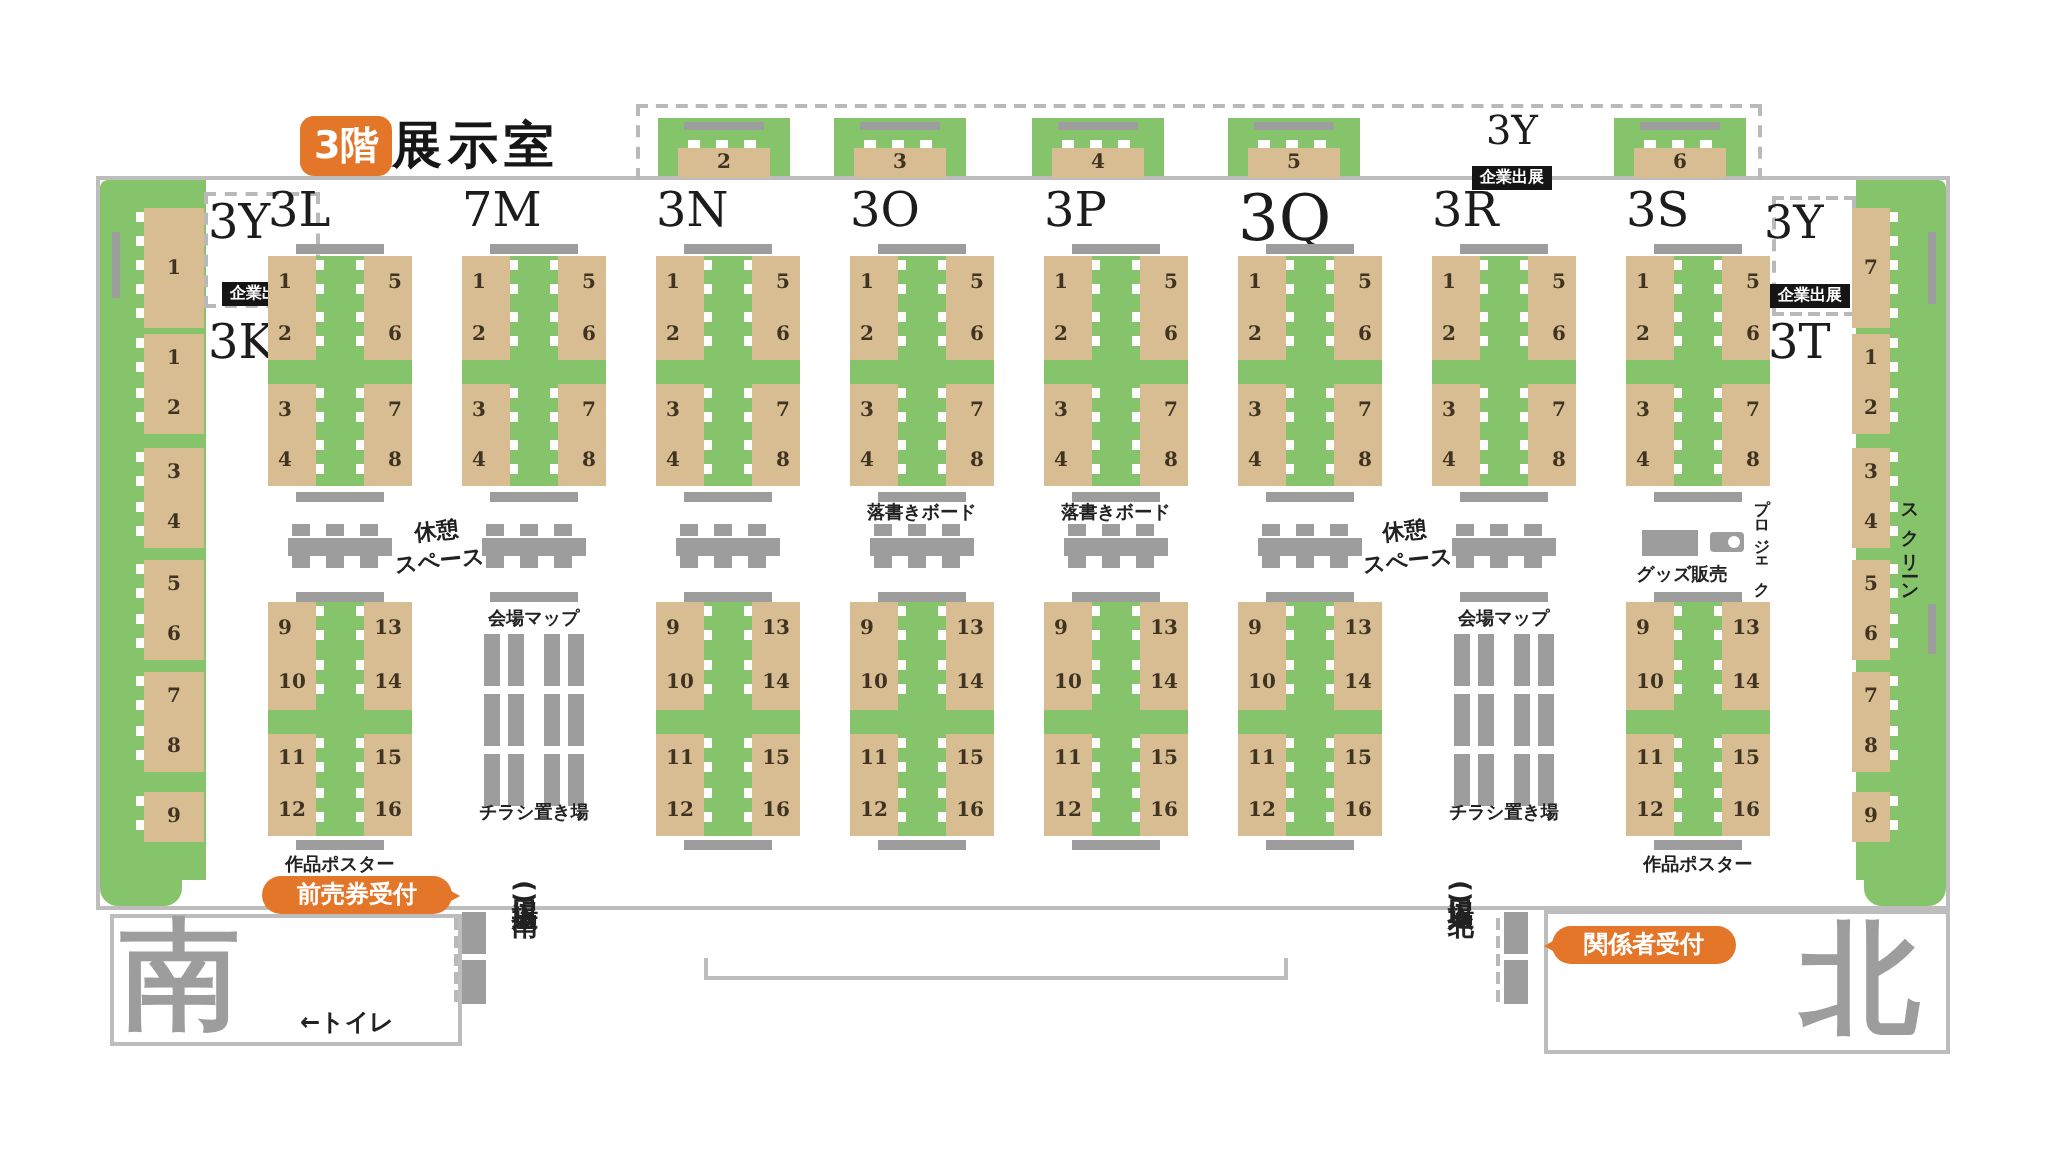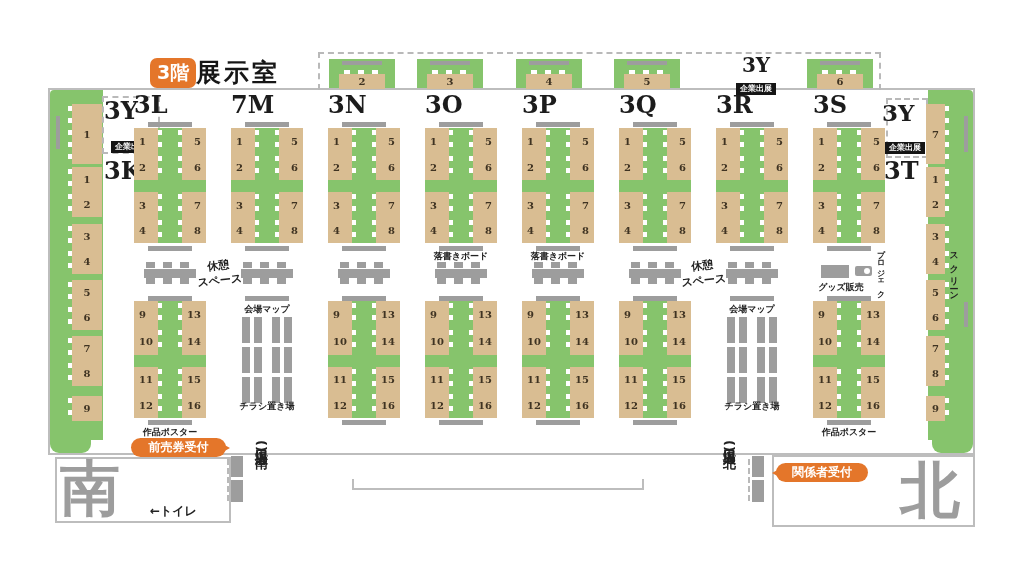--- a/index.html
+++ b/index.html
@@ -4,21 +4,21 @@
 <style>
   *{margin:0;padding:0;box-sizing:border-box}
   html,body{background:#fff}
   #floor{position:relative;width:1024px;height:576px;background:#fff;overflow:hidden;
          font-family:"DejaVu Sans","Liberation Sans",sans-serif;color:#222}
   .abs{position:absolute}
   .green{background:#86c46c}
   .gbar{background:#9d9d9d}
   .hallb{border:2px solid #bdbdbd}
   .dashed{border:2px dashed #b9b9b9}
-  .code{font-family:"DejaVu Serif","Liberation Serif",serif;font-weight:bold;color:#1c1c1c;line-height:1.1}
+  .code{font-family:"DejaVu Serif","Liberation Serif",serif;font-weight:normal;color:#1c1c1c;line-height:1.1}
   .booth{background:#d9bd92;display:flex;align-items:center;justify-content:center;
          font-family:"DejaVu Serif","Liberation Serif",serif;font-weight:bold;font-size:10px;color:#3f3322}
   .booth.nL{justify-content:flex-start;padding-left:5px}
   .booth.nR{justify-content:flex-end;padding-right:5px}
   .notch-r::after{content:'';position:absolute;right:-4px;top:2px;bottom:2px;width:4px;
          background:repeating-linear-gradient(#fff 0 5px,transparent 5px 12px)}
   .notch-l::after{content:'';position:absolute;left:-4px;top:2px;bottom:2px;width:4px;
          background:repeating-linear-gradient(#fff 0 5px,transparent 5px 12px)}
   .notch-t::after{content:'';position:absolute;top:-4px;left:5px;right:5px;height:4px;
          background:repeating-linear-gradient(90deg,#fff 0 6px,transparent 6px 14px)}
@@ -247,21 +247,21 @@
     <div class="green" style="position: absolute; left: 522px; top: 355px; width: 72px; height: 12px;"></div>
     <div class="booth notch-r nL" style="position: absolute; left: 522px; top: 301px; width: 24px; height: 27px;">9</div>
     <div class="booth notch-r nL" style="position: absolute; left: 522px; top: 328px; width: 24px; height: 27px;">10</div>
     <div class="booth notch-r nL" style="position: absolute; left: 522px; top: 367px; width: 24px; height: 25px;">11</div>
     <div class="booth notch-r nL" style="position: absolute; left: 522px; top: 392px; width: 24px; height: 26px;">12</div>
     <div class="booth notch-l nR" style="position: absolute; left: 570px; top: 301px; width: 24px; height: 27px;">13</div>
     <div class="booth notch-l nR" style="position: absolute; left: 570px; top: 328px; width: 24px; height: 27px;">14</div>
     <div class="booth notch-l nR" style="position: absolute; left: 570px; top: 367px; width: 24px; height: 25px;">15</div>
     <div class="booth notch-l nR" style="position: absolute; left: 570px; top: 392px; width: 24px; height: 26px;">16</div>
     <div class="gbar" style="position: absolute; left: 536px; top: 420px; width: 44px; height: 5px;"></div>
-    <div class="code" style="position: absolute; left: 619px; top: 92px; width: 72px; font-size: 24px;">3Q</div>
+    <div class="code" style="position: absolute; left: 619px; top: 92px; width: 72px; font-size: 32px;">3Q</div>
     <div class="gbar" style="position: absolute; left: 633px; top: 122px; width: 44px; height: 5px;"></div>
     <div class="green" style="position: absolute; left: 643px; top: 128px; width: 24px; height: 115px;"></div>
     <div class="green" style="position: absolute; left: 619px; top: 180px; width: 72px; height: 12px;"></div>
     <div class="booth notch-r nL" style="position: absolute; left: 619px; top: 128px; width: 24px; height: 26px;">1</div>
     <div class="booth notch-r nL" style="position: absolute; left: 619px; top: 154px; width: 24px; height: 26px;">2</div>
     <div class="booth notch-r nL" style="position: absolute; left: 619px; top: 192px; width: 24px; height: 26px;">3</div>
     <div class="booth notch-r nL" style="position: absolute; left: 619px; top: 218px; width: 24px; height: 25px;">4</div>
     <div class="booth notch-l nR" style="position: absolute; left: 667px; top: 128px; width: 24px; height: 26px;">5</div>
     <div class="booth notch-l nR" style="position: absolute; left: 667px; top: 154px; width: 24px; height: 26px;">6</div>
     <div class="booth notch-l nR" style="position: absolute; left: 667px; top: 192px; width: 24px; height: 26px;">7</div>

